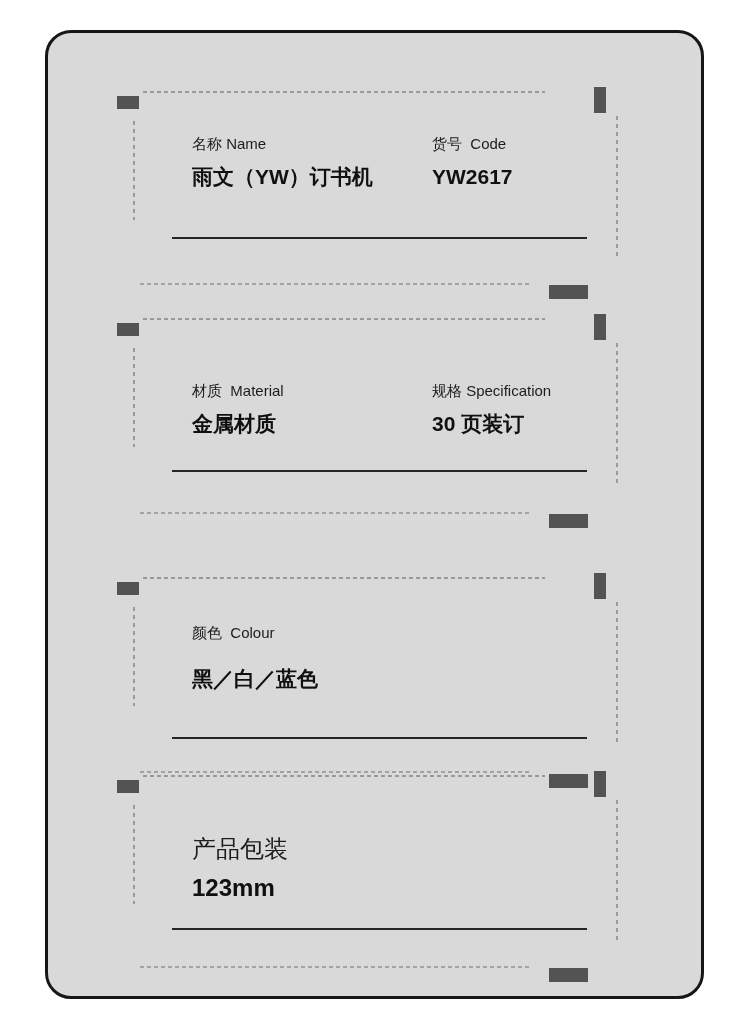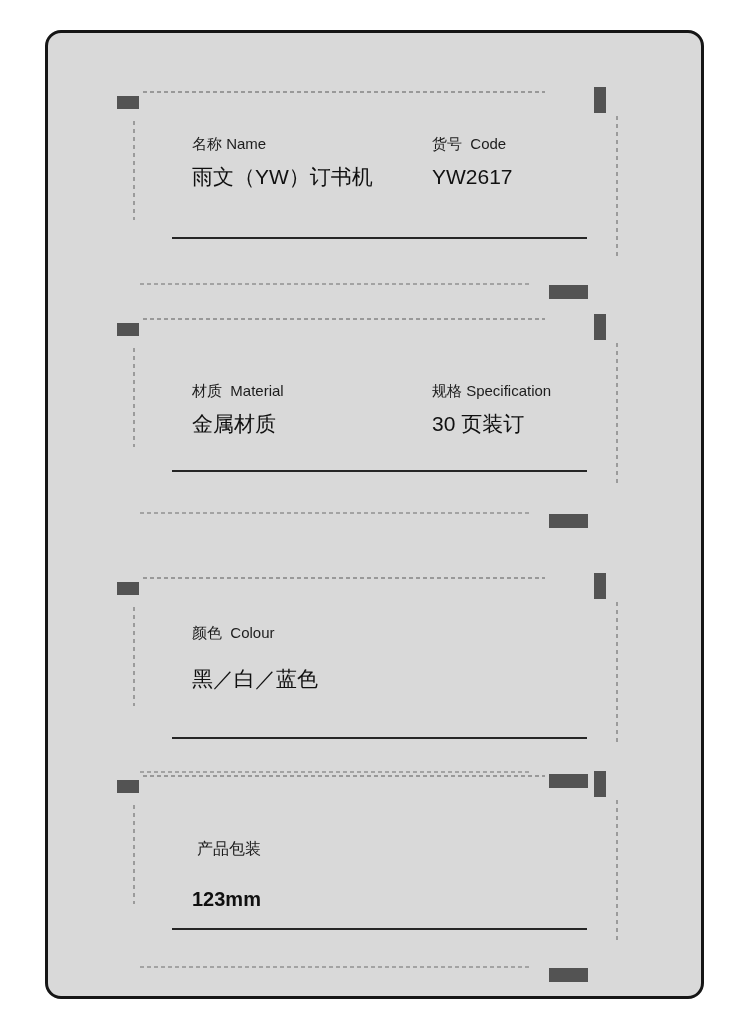--- a/index.html
+++ b/index.html
@@ -13,21 +13,21 @@
     background:#ffffff;
     overflow:hidden;
   }
   .card{
     position:absolute;
     left:45px;top:30px;
     width:659px;height:969px;
     box-sizing:border-box;
     background:#d9d9d9;
     border:3px solid #161616;
-    border-radius:16px;
+    border-radius:26px;
   }
   .section{
     position:absolute;left:0;width:100%;height:215px;
   }
   .s1{top:58px}
   .s2{top:285px}
   .s3{top:544px}
   .s4{top:742px}
 
   
@@ -81,26 +81,26 @@
   .s1 .field{top:44px}
   .s2 .field{top:64px}
   .s3 .field{top:47px}
   .s4 .field{top:63px}
   .label{
     font-size:15px;line-height:18px;color:#1c1c1c;
     font-weight:500;white-space:pre;
   }
   .value{
     font-size:21px;line-height:24px;color:#101010;
-    font-weight:400;white-space:pre;margin-top:12px;
+    font-weight:700;white-space:pre;margin-top:12px;
   }
   .s3 .value{margin-top:25px}
   .s3 .f1 .value{padding-left:27px;font-weight:400;}
-  .s4 .label{font-size:16px;line-height:22px;text-align:right;}
-  .s4 .value{font-size:20px;margin-top:27px;font-weight:600;}
+  .s4 .label{font-size:24px;line-height:22px;}
+  .s4 .value{font-size:24px;margin-top:16px;font-weight:600;}
 </style>
 </head>
 <body>
 
 <div class="page">
   <div class="card">
 
     <div class="section s1">
       <div class="dash-top"></div>
       <div class="sq"></div>

